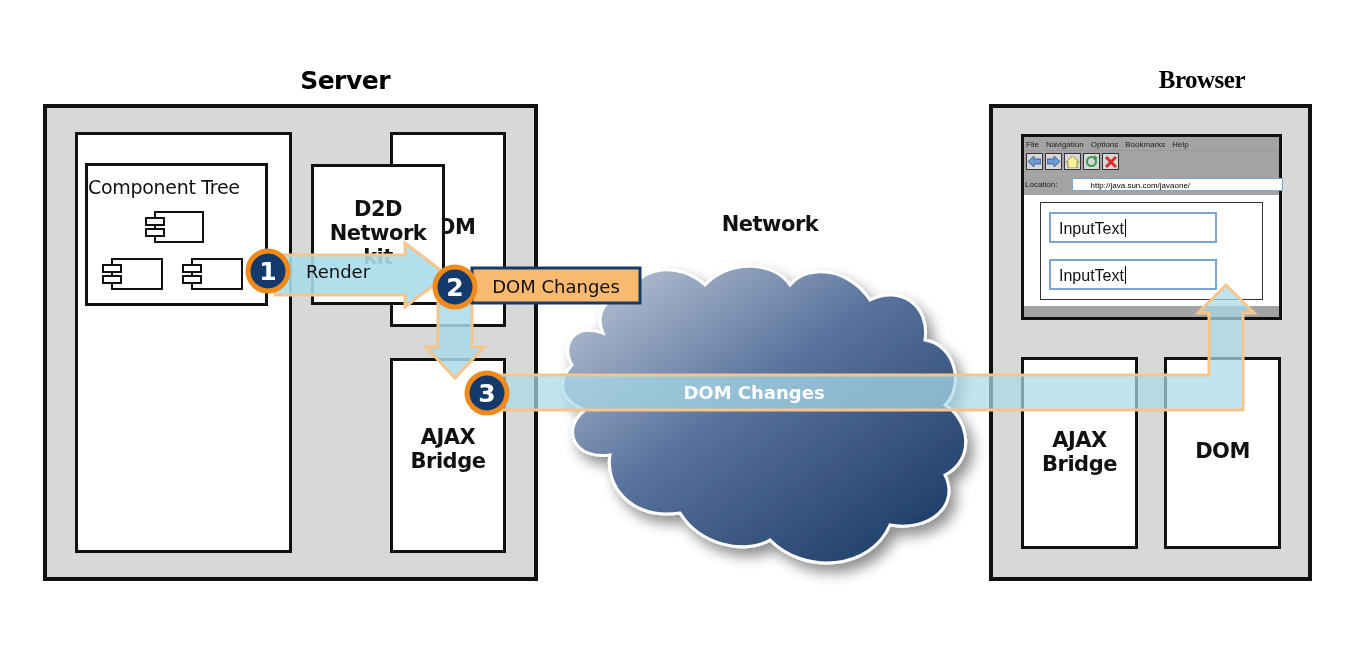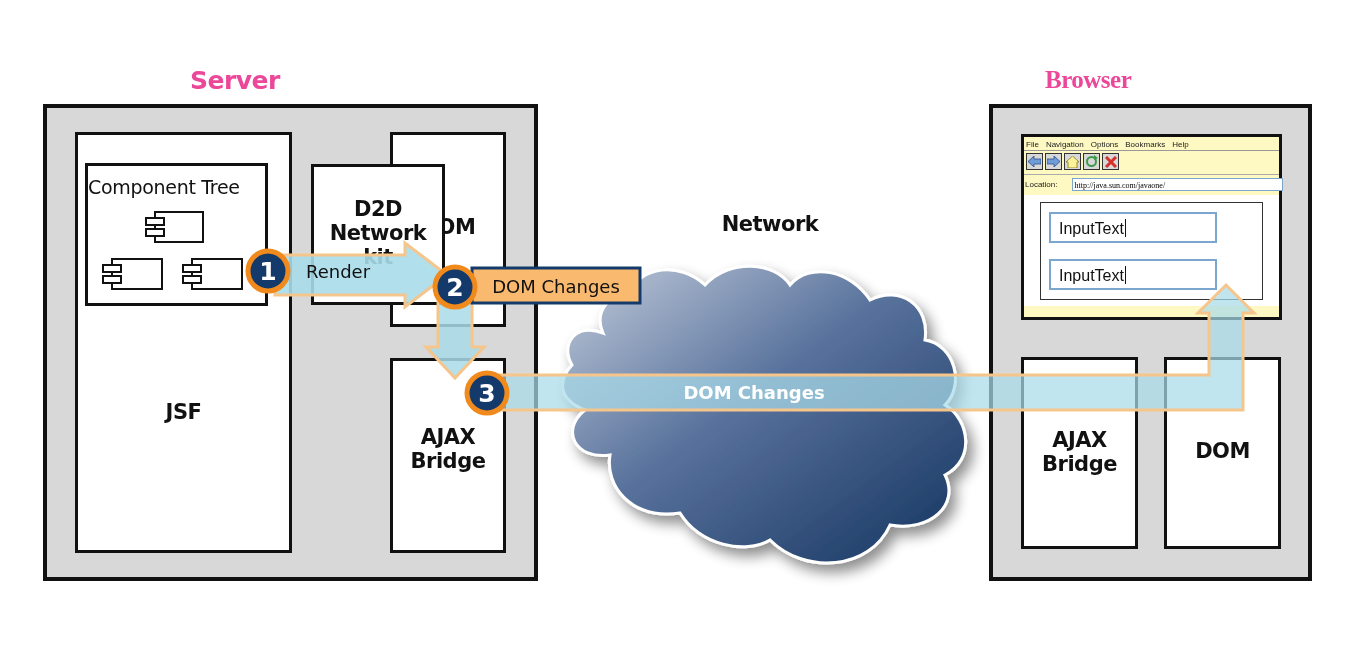--- a/index.html
+++ b/index.html
@@ -1,18 +1,18 @@
 <!DOCTYPE html>
 <html><head>
 <meta charset="utf-8">
 <style>
   html, body { margin:0; padding:0; background:#ffffff; }
   body { width:1355px; height:651px; position:relative; overflow:hidden; font-family:"DejaVu Sans", sans-serif; }
   .abs { position:absolute; }
-  .section-title { color:#ec4899; font-weight:bold; font-size:25px; text-align:left; font-family:"DejaVu Sans", sans-serif; letter-spacing:-0.5px; }
+  .section-title { color:#000000; font-weight:bold; font-size:25px; text-align:right; font-family:"DejaVu Sans", sans-serif; letter-spacing:-0.5px; }
   .frame { background:#d8d8d8; border:4px solid #111; box-sizing:border-box; }
   .box { background:#fff; border:3px solid #111; box-sizing:border-box; }
   .label-bold { font-weight:bold; font-size:21px; color:#111; text-align:center; line-height:24px; letter-spacing:-0.5px; }
   .label-plain { font-size:19px; color:#111; letter-spacing:-0.3px; }
   svg { position:absolute; left:0; top:0; }
   .badge-num { font-family:"DejaVu Sans", sans-serif; font-weight:bold; font-size:25px; fill:#fff; }
   .menu-item { font-family:"Liberation Sans", sans-serif; font-size:8px; color:#222; margin-right:7px; }
   .tb-btn { width:17px; height:17px; border:1px solid #333; background:#d8d8d8; box-sizing:border-box; margin-right:2px; display:inline-flex; align-items:center; justify-content:center; }
   .input { background:#fff; border:2px solid #7ba7cf; box-sizing:border-box; font-family:"Liberation Sans", sans-serif; font-size:16px; color:#111; padding:5px 16px 0 8px; }
   .caret { display:inline-block; width:1px; height:18px; background:#111; vertical-align:-3px; margin-left:1px; }
@@ -21,21 +21,20 @@
 <body>
 
 <div class="abs section-title" style="left:190px; top:66px; width:200px;">Server</div>
 <div class="abs section-title" style="left:1045px; top:66px; width:200px;font-family:Liberation Serif, serif;">Browser</div>
 <div class="abs label-bold" style="left:670px; top:212px; width:200px; font-size:21px;">Network</div>
 
 <div class="abs frame" style="left:43px; top:104px; width:495px; height:477px;"></div>
 
 <div class="abs box" style="left:75px; top:132px; width:217px; height:421px;">
   <div class="abs label-bold" style="left:0; top:265px; width:100%;">
-    <div>JSF</div>
   </div>
 </div>
 
 <div class="abs box" style="left:390px; top:132px; width:116px; height:195px;">
   <div class="abs label-bold" style="left:0; top:80px; width:100%;">DOM</div>
 </div>
 
 <div class="abs box" style="left:390px; top:358px; width:116px; height:195px;">
   <div class="abs label-bold" style="left:0; top:64px; width:100%;">
     <div>AJAX</div>
@@ -60,21 +59,21 @@
   <div class="abs label-bold" style="left:0; top:68px; width:100%;">
     <div>AJAX</div>
     <div>Bridge</div>
   </div>
 </div>
 
 <div class="abs box" style="left:1164px; top:357px; width:117px; height:192px;">
   <div class="abs label-bold" style="left:0; top:79px; width:100%;">DOM</div>
 </div>
 
-<div class="abs" style="left:1021px; top:134px; width:261px; height:186px; border:3px solid #111; box-sizing:border-box; background:#fef9c3;">
+<div class="abs" style="left:1021px; top:134px; width:261px; height:186px; border:3px solid #111; box-sizing:border-box; background:#a3a3a3;">
   <div class="abs" style="left:2px; top:1px; height:12px; display:flex; align-items:center;">
     <span class="menu-item">File</span>
     <span class="menu-item">Navigation</span>
     <span class="menu-item">Options</span>
     <span class="menu-item">Bookmarks</span>
     <span class="menu-item">Help</span>
   </div>
   <div class="abs" style="left:0; top:13px; width:100%; height:1px; background:#999;"></div>
   <div class="abs" style="left:2px; top:16px; display:flex;">
     <span class="tb-btn">
@@ -100,21 +99,21 @@
     </span>
     <span class="tb-btn">
       <svg width="12" height="12" viewBox="0 0 12 12" style="position:static">
           <path d="M1,1 L11,11 M11,1 L1,11" stroke="#d6302a" stroke-width="3"></path>
         </svg>
     </span>
   </div>
   <div class="abs" style="left:0; top:37px; width:100%; height:1px; background:#aaa;"></div>
   <div class="abs" style="left:1px; top:41px; display:flex; align-items:center;gap:12px;">
     <span class="menu-item" style="margin-right:3px;">Location:</span>
-    <span style="display:inline-block; width:211px; height:13px; background:#fff; border:1px solid #7ba7cf; font-family:Liberation Serif, serif; font-size:8px; line-height:13px; padding-left:1px; box-sizing:border-box;">http://java.sun.com/javaone/</span>
+    <span style="display:inline-block; width:211px; height:13px; background:#fff; border:1px solid #7ba7cf; font-family:Liberation Sans, sans-serif; font-size:8px; line-height:13px; padding-left:17px; box-sizing:border-box;">http://java.sun.com/javaone/</span>
   </div>
   <div class="abs" style="left:0; top:58px; width:100%; height:111px; background:#fff;">
     <div class="abs" style="left:16px; top:7px; width:223px; height:98px; border:1px solid #333; box-sizing:border-box;">
       <div class="abs input" style="left:8px; top:9px; width:168px; height:31px;"><span>InputText</span><span class="caret"></span></div>
       <div class="abs input" style="left:8px; top:56px; width:168px; height:31px;"><span>InputText</span><span class="caret"></span></div>
     </div>
   </div>
 </div>
 
 <svg width="1355" height="651" viewBox="0 0 1355 651" style="pointer-events:none;">

